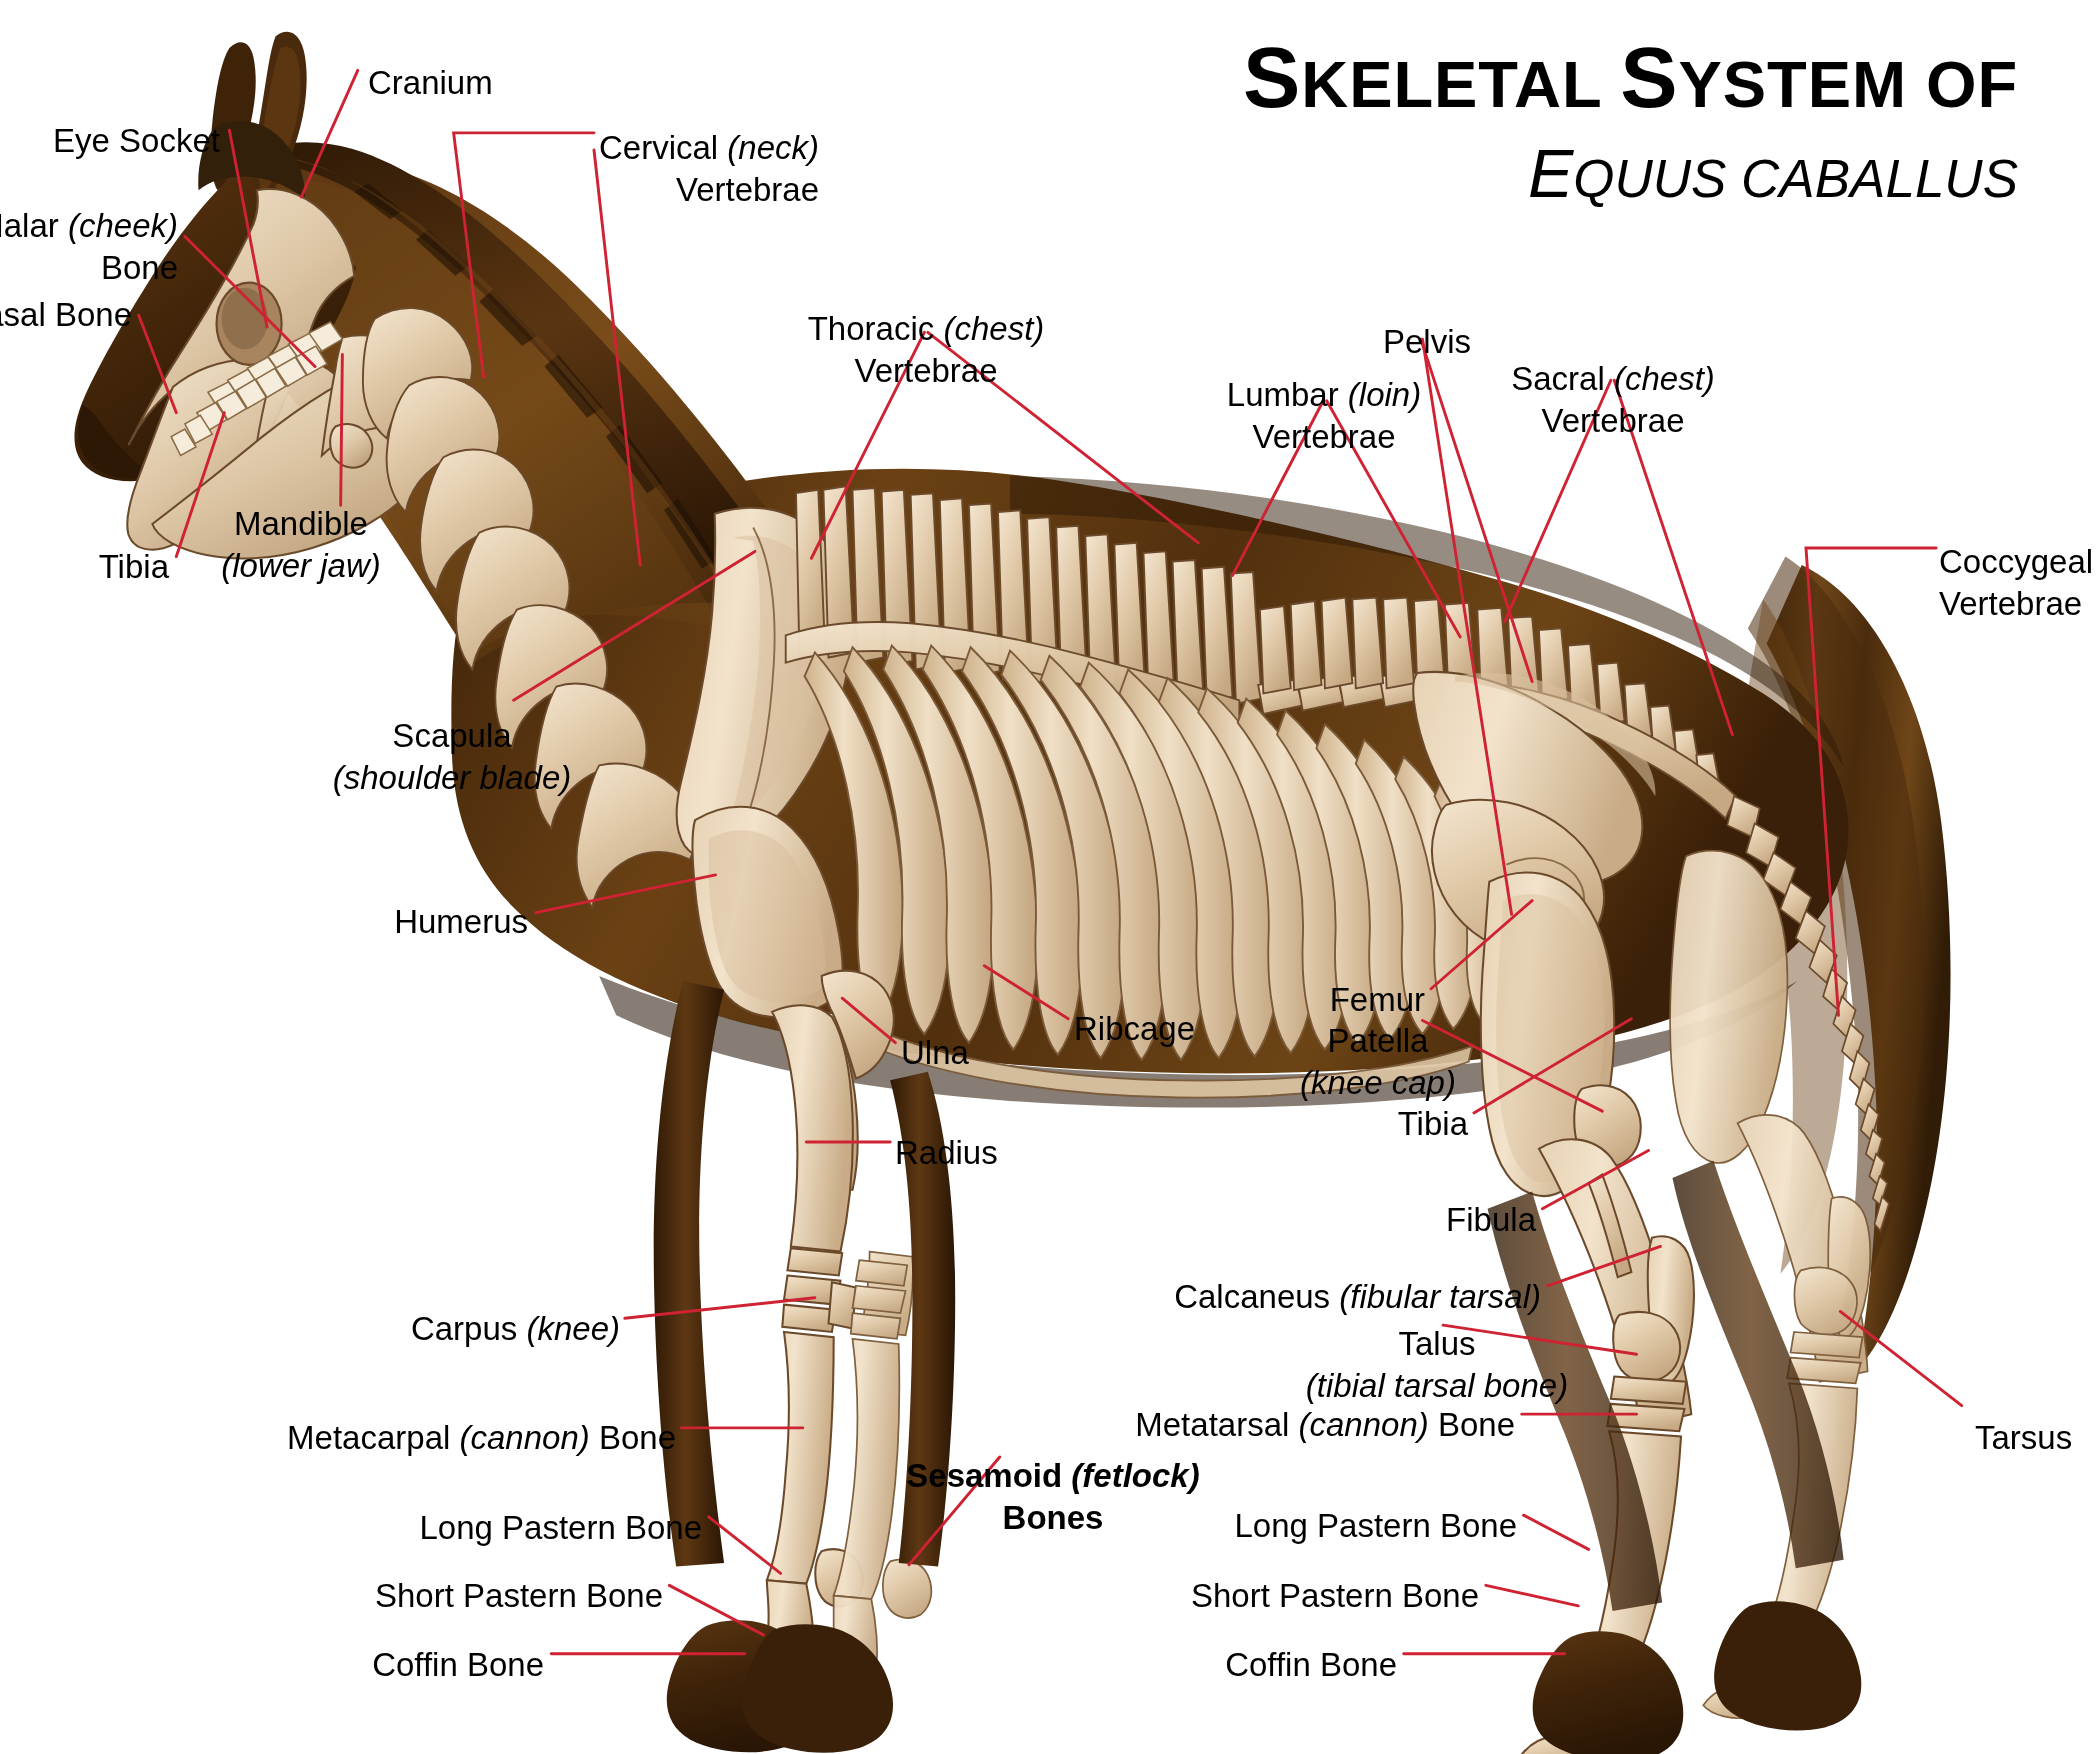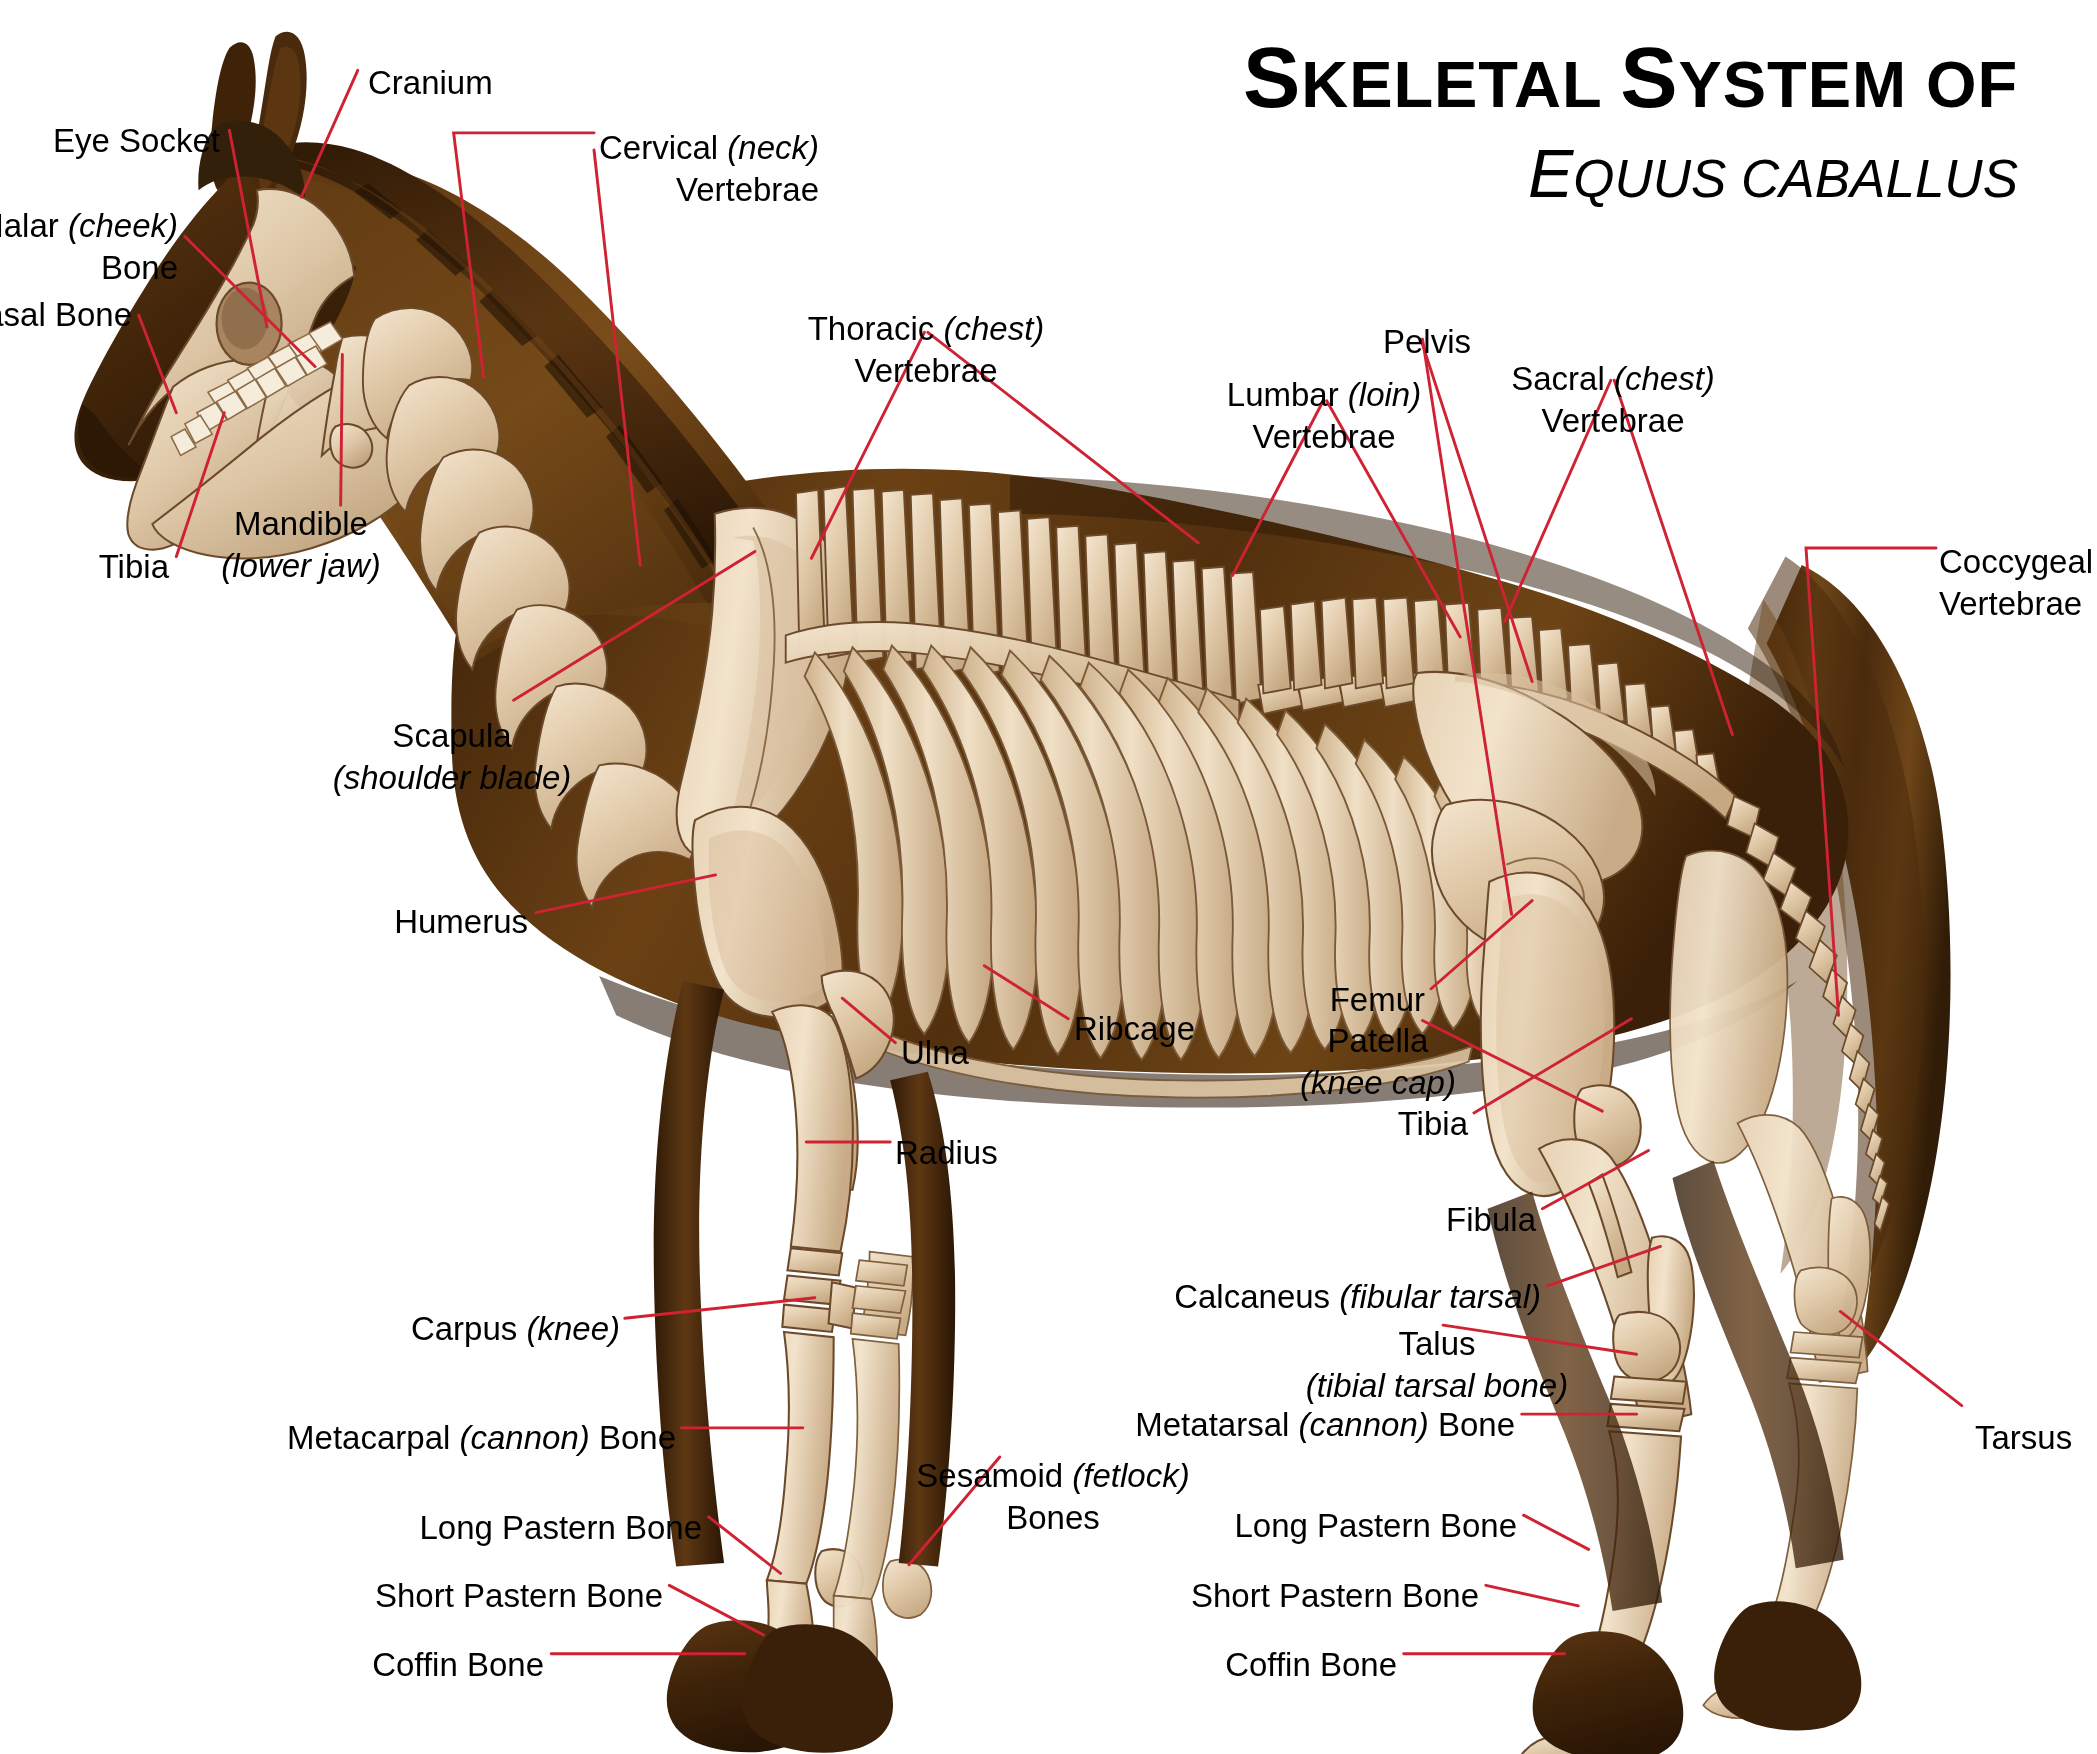--- a/index.html
+++ b/index.html
@@ -667,21 +667,21 @@
       <div class="lbl l" style="top: 1032px; left: 901px;"><span>Ulna</span></div>
       <div class="lbl r" style="top: 1103px; left: auto; right: 629px;"><span>Tibia</span></div>
       <div class="lbl l" style="top: 1132px; left: 895px;"><span>Radius</span></div>
       <div class="lbl r" style="top: 1199px; left: auto; right: 561px;"><span>Fibula</span></div>
       <div class="lbl r" style="top: 1276px; left: auto; right: 556px;"><span>Calcaneus </span><i>(fibular tarsal)</i></div>
       <div class="lbl r" style="top: 1308px; left: auto; right: 1477px;"><span>Carpus </span><i>(knee)</i></div>
       <div class="lbl c" style="top: 1323px; left: 1437px; transform: translateX(-50%);"><span>Talus</span><i class="l2">(tibial tarsal bone)</i></div>
       <div class="lbl r" style="top: 1404px; left: auto; right: 582px;"><span>Metatarsal </span><i>(cannon)</i><span> Bone</span></div>
       <div class="lbl r" style="top: 1417px; left: auto; right: 1421px;"><span>Metacarpal </span><i>(cannon)</i><span> Bone</span></div>
       <div class="lbl l" style="top: 1417px; left: 1967px; margin-left: 8px;"><span>Tarsus</span></div>
-      <div class="lbl c" style="top: 1455px; left: 1053px; transform: translateX(-50%);"><span>Sesamoid </span><i>(fetlock)</i><span class="l2">Bones</span></div>
+      <div class="lbl c" style="top: 1455px; left: 1053px; transform: translateX(-50%); font-weight: bold;"><span>Sesamoid </span><i>(fetlock)</i><span class="l2">Bones</span></div>
       <div class="lbl r" style="top: 1507px; left: auto; right: 1395px;"><span>Long Pastern Bone</span></div>
       <div class="lbl r" style="top: 1505px; left: auto; right: 580px;"><span>Long Pastern Bone</span></div>
       <div class="lbl r" style="top: 1575px; left: auto; right: 1434px;"><span>Short Pastern Bone</span></div>
       <div class="lbl r" style="top: 1575px; left: auto; right: 618px;"><span>Short Pastern Bone</span></div>
       <div class="lbl r" style="top: 1644px; left: auto; right: 1553px;"><span>Coffin Bone</span></div>
       <div class="lbl r" style="top: 1644px; left: auto; right: 700px;"><span>Coffin Bone</span></div>
     </div>
 
 </div>
 

